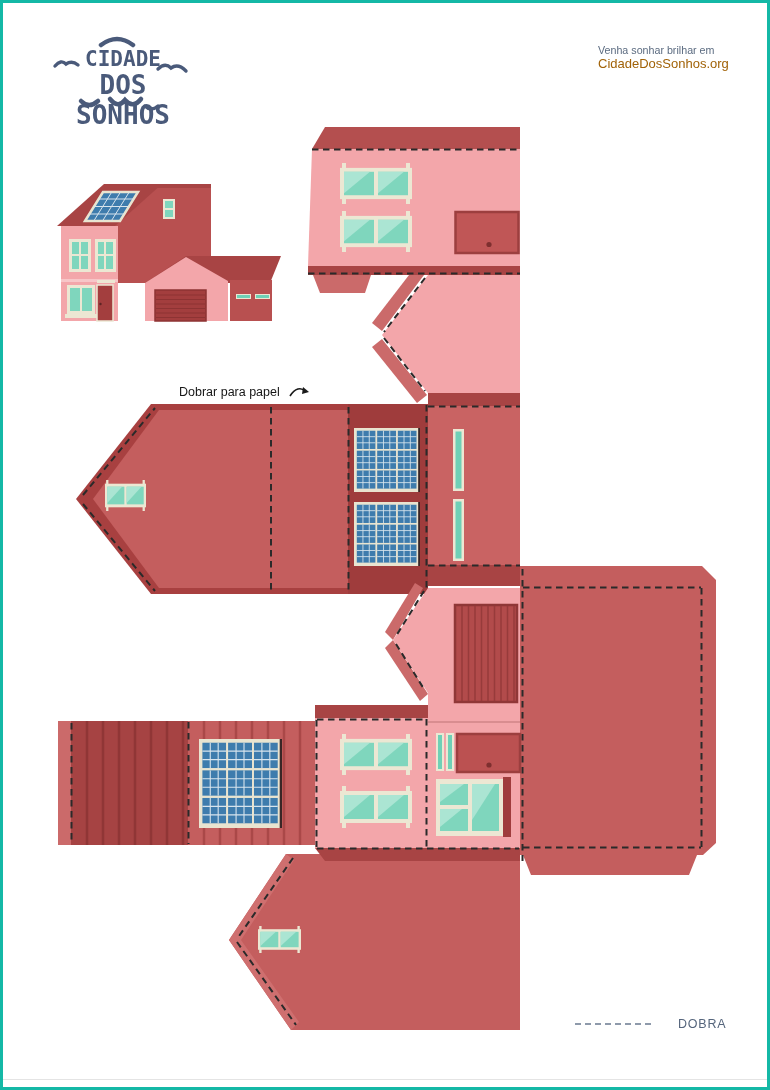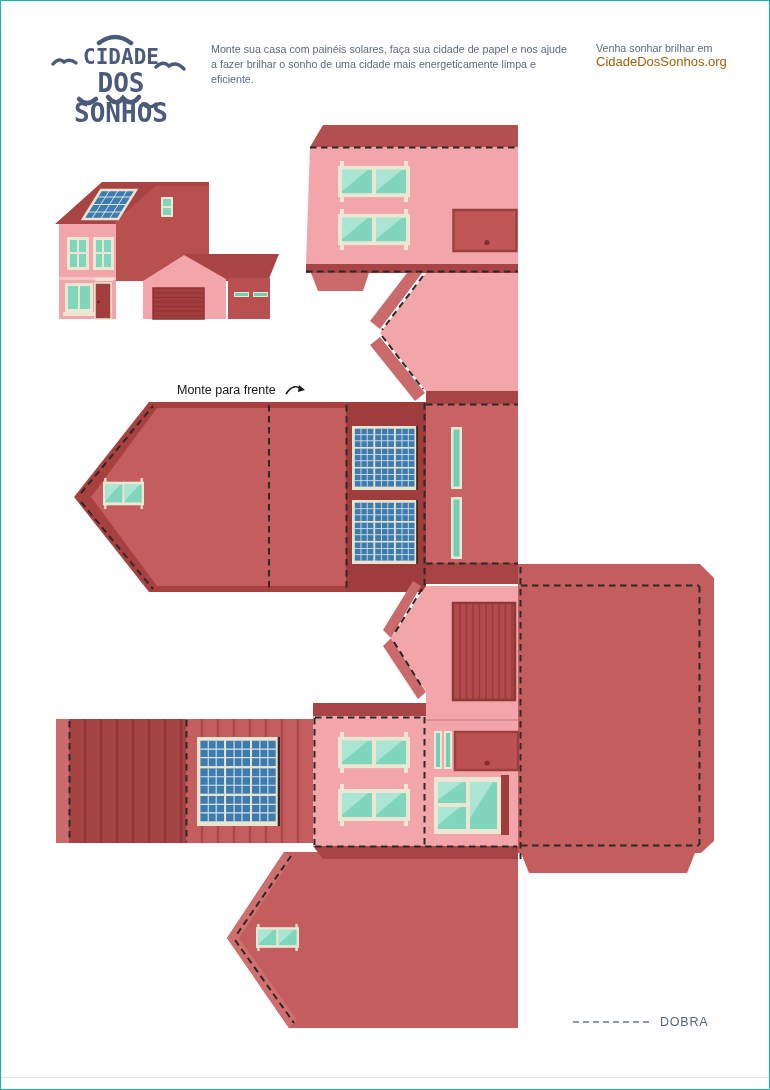--- a/index.html
+++ b/index.html
@@ -1,38 +1,38 @@
 <!DOCTYPE html>
 <html><head>
 <meta charset="utf-8">
 <style>
   html,body{margin:0;padding:0;background:#fafafa;}
   .page{position:relative;width:770px;height:1090px;background:#fff;margin:0 auto;
-        border:1px solid #14b8a6;box-sizing:border-box;overflow:hidden;
+        border:3px solid #14b8a6;box-sizing:border-box;overflow:hidden;
         font-family:"Liberation Sans",sans-serif;}
   .page-edge{position:absolute;left:0;right:0;top:1076px;height:1px;background:#e4e4e4;}
   
   .logo{position:absolute;left:45px;top:28px;width:150px;height:92px;color:#4a5a7a;}
   .logo-birds{position:absolute;left:0;top:0;}
   .logo-l1{position:absolute;left:0;top:16px;width:100%;text-align:center;
            font-family:"DejaVu Sans Mono",monospace;font-weight:bold;font-size:21px;letter-spacing:0;}
   .logo-l2{position:absolute;left:0;top:39px;width:100%;text-align:center;
            font-family:"DejaVu Sans Mono",monospace;font-weight:bold;font-size:26px;}
   .intro{position:absolute;left:210px;top:41px;width:360px;}
   .intro p{margin:0 0 9px;font-size:10.7px;line-height:1.38;color:#5b6b80;}
   .contact{position:absolute;left:595px;top:41px;width:150px;}
   .contact .invite{font-size:10.7px;color:#5b6b80;margin:0;}
   .contact .site{display:block;font-size:13px;color:#a16207;text-decoration:none;margin-top:0;}
   
   .template{position:absolute;left:0;top:0;}
   .fold{stroke:#2a2a2a;stroke-width:2;stroke-dasharray:6.5 4.5;fill:none;}
   
   .fold-label{position:absolute;left:176px;top:382px;font-size:12.5px;color:#161616;
               display:flex;align-items:center;gap:8px;}
-  .legend{position:absolute;left:572px;top:1014px;display:flex;align-items:center;gap:11px;}
+  .legend{position:absolute;left:572px;top:1014px;display:flex;align-items:center;gap:27px;}
   .legend .dashes{display:inline-block;width:76px;height:0;border-top:2px dashed #8e9aab;}
   .legend .word{font-size:12.5px;letter-spacing:0.8px;color:#55657c;}
 </style>
 </head>
 <body>
 
 <div class="page">
 
   <div class="logo">
     <svg class="logo-birds" width="150" height="92" viewBox="0 0 150 92">
@@ -43,21 +43,20 @@
         <path d="M33,70 Q41,78 50,70" stroke-width="4.5"></path>
         <path d="M62,68 Q70,78 77,69 Q85,78 93,68" stroke-width="4.5"></path>
         <path d="M97,75 Q103,81 110,75" stroke-width="3.4"></path>
       </g>
     </svg>
     <div class="logo-l1">CIDADE</div>
     <div class="logo-l2">DOS SONHOS</div>
   </div>
 
   <div class="intro">
-    <p>Monte sua casa com painéis solares, faça sua cidade de papel e nos ajude a fazer brilhar o sonho de uma cidade mais energeticamente limpa e eficiente.</p>
   </div>
 
   <div class="contact">
     <p class="invite">Venha sonhar brilhar em</p>
     <a class="site" href="#">CidadeDosSonhos.org</a>
   </div>
 
   <svg class="template" width="770" height="1090" viewBox="0 0 770 1090">
     <defs>
       <symbol id="win2" viewBox="0 0 72 42" preserveAspectRatio="none">
@@ -261,21 +260,21 @@
       </g>
       <polygon points="92,153 92,115 133,89 175,113 175,153" fill="#f3a6aa"></polygon>
       <g>
         <rect x="102" y="122" width="51" height="31" fill="#a33e3e" stroke="#8d3333" stroke-width="1.5"></rect>
         <path d="M103,127 H152 M103,131.5 H152 M103,136 H152 M103,140.5 H152 M103,145 H152 M103,149.5 H152" stroke="#8d3333" stroke-width="1.2" fill="none"></path>
       </g>
     </g>
   </svg>
 
   <div class="fold-label">
-    <span>Monte para frente</span>
+    <span>Dobrar para papel</span>
     <svg width="22" height="14" viewBox="0 0 22 14">
       <path d="M2,11 C7,3 13,2 17,6" stroke="#1a1a1a" stroke-width="1.6" fill="none"></path>
       <polygon points="15,2 21,7 14,9" fill="#1a1a1a"></polygon>
     </svg>
   </div>
 
   <div class="legend">
     <span class="dashes"></span>
     <span class="word">DOBRA</span>
   </div>

